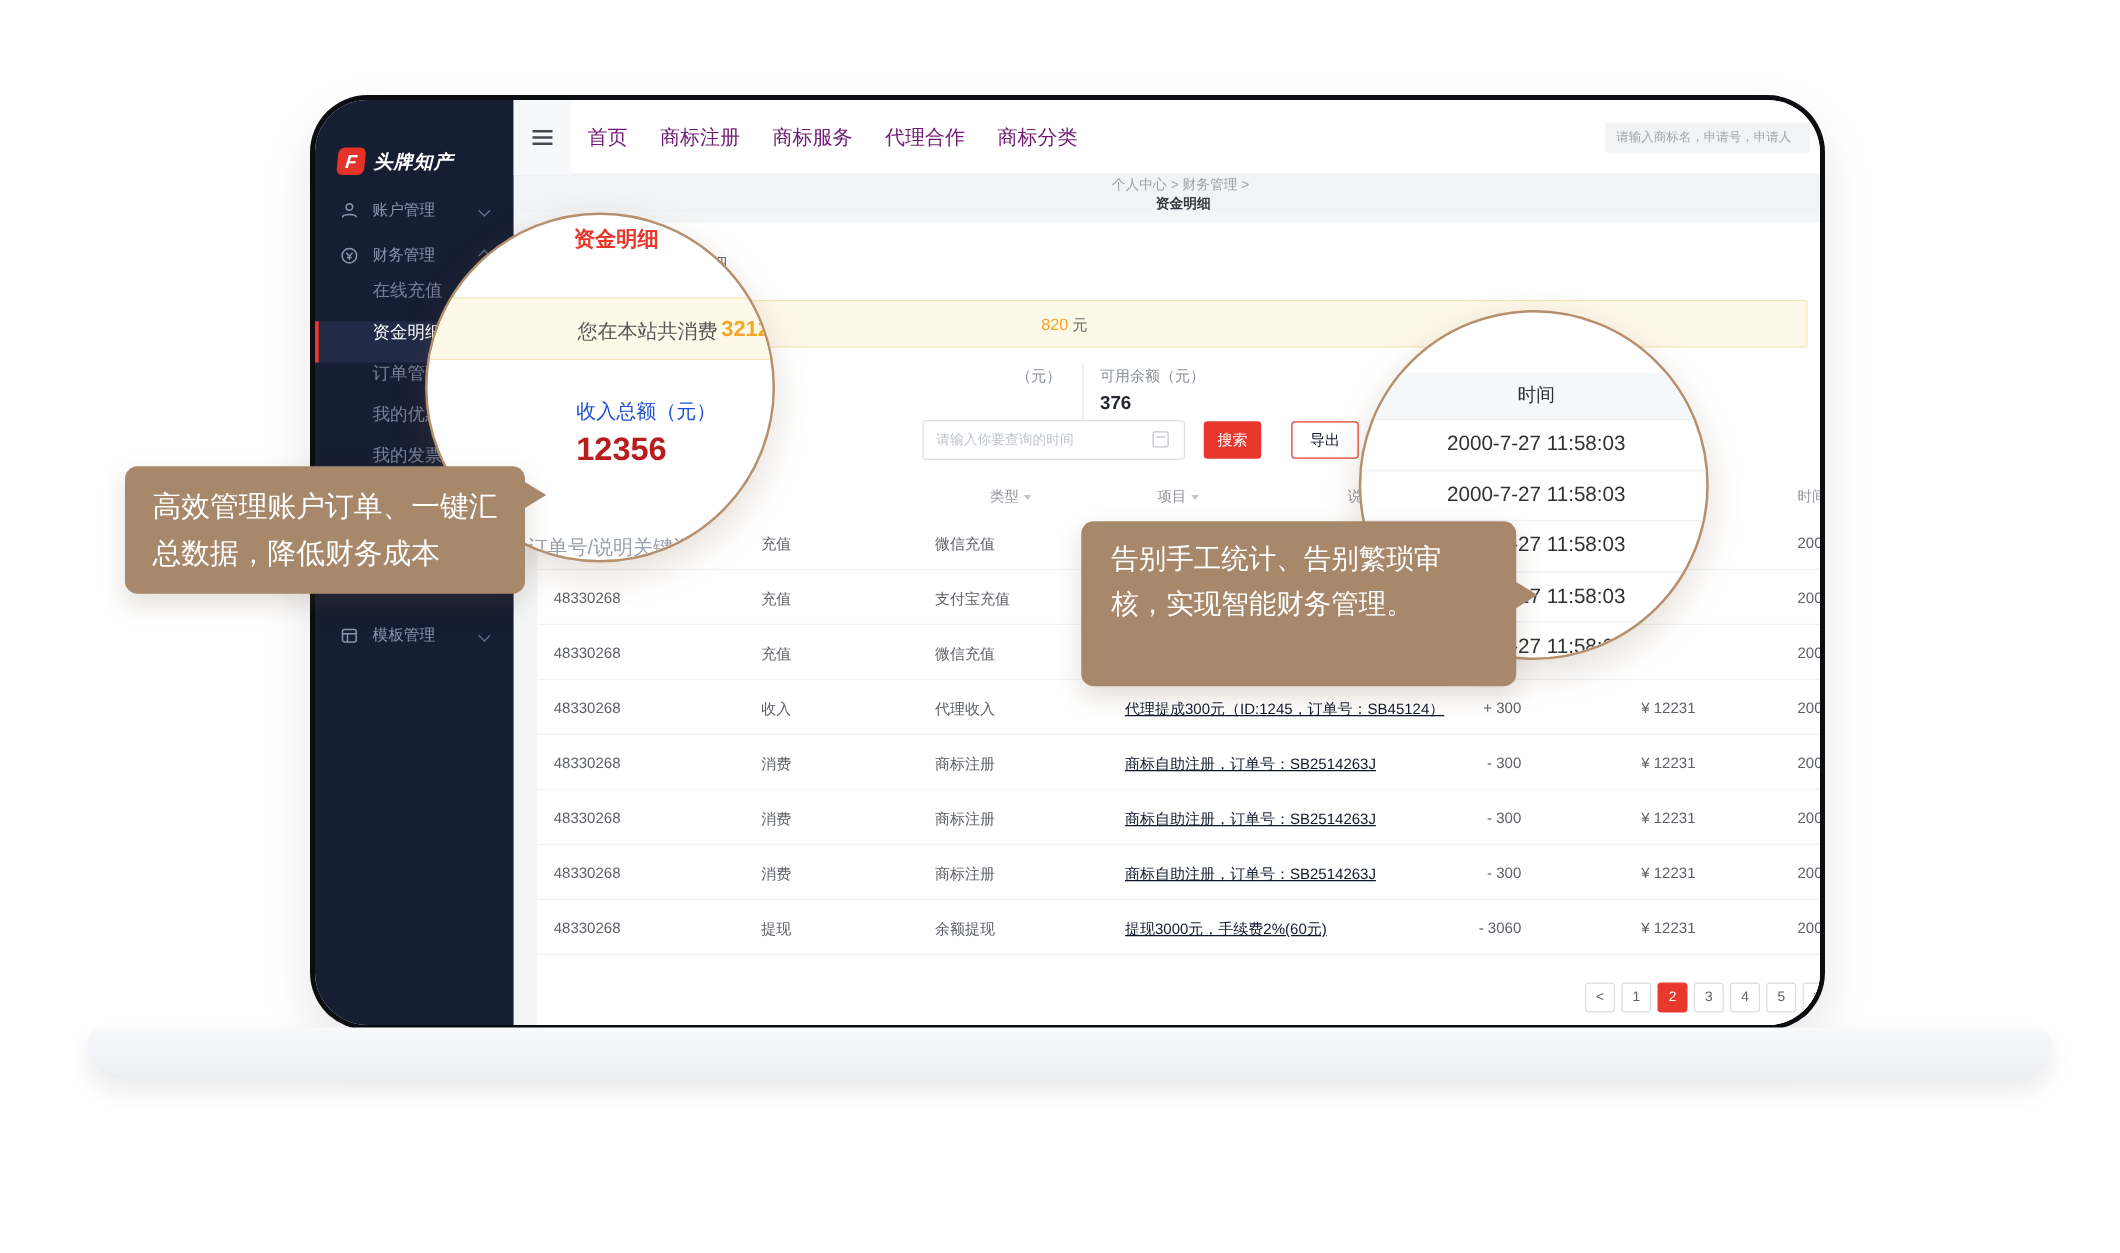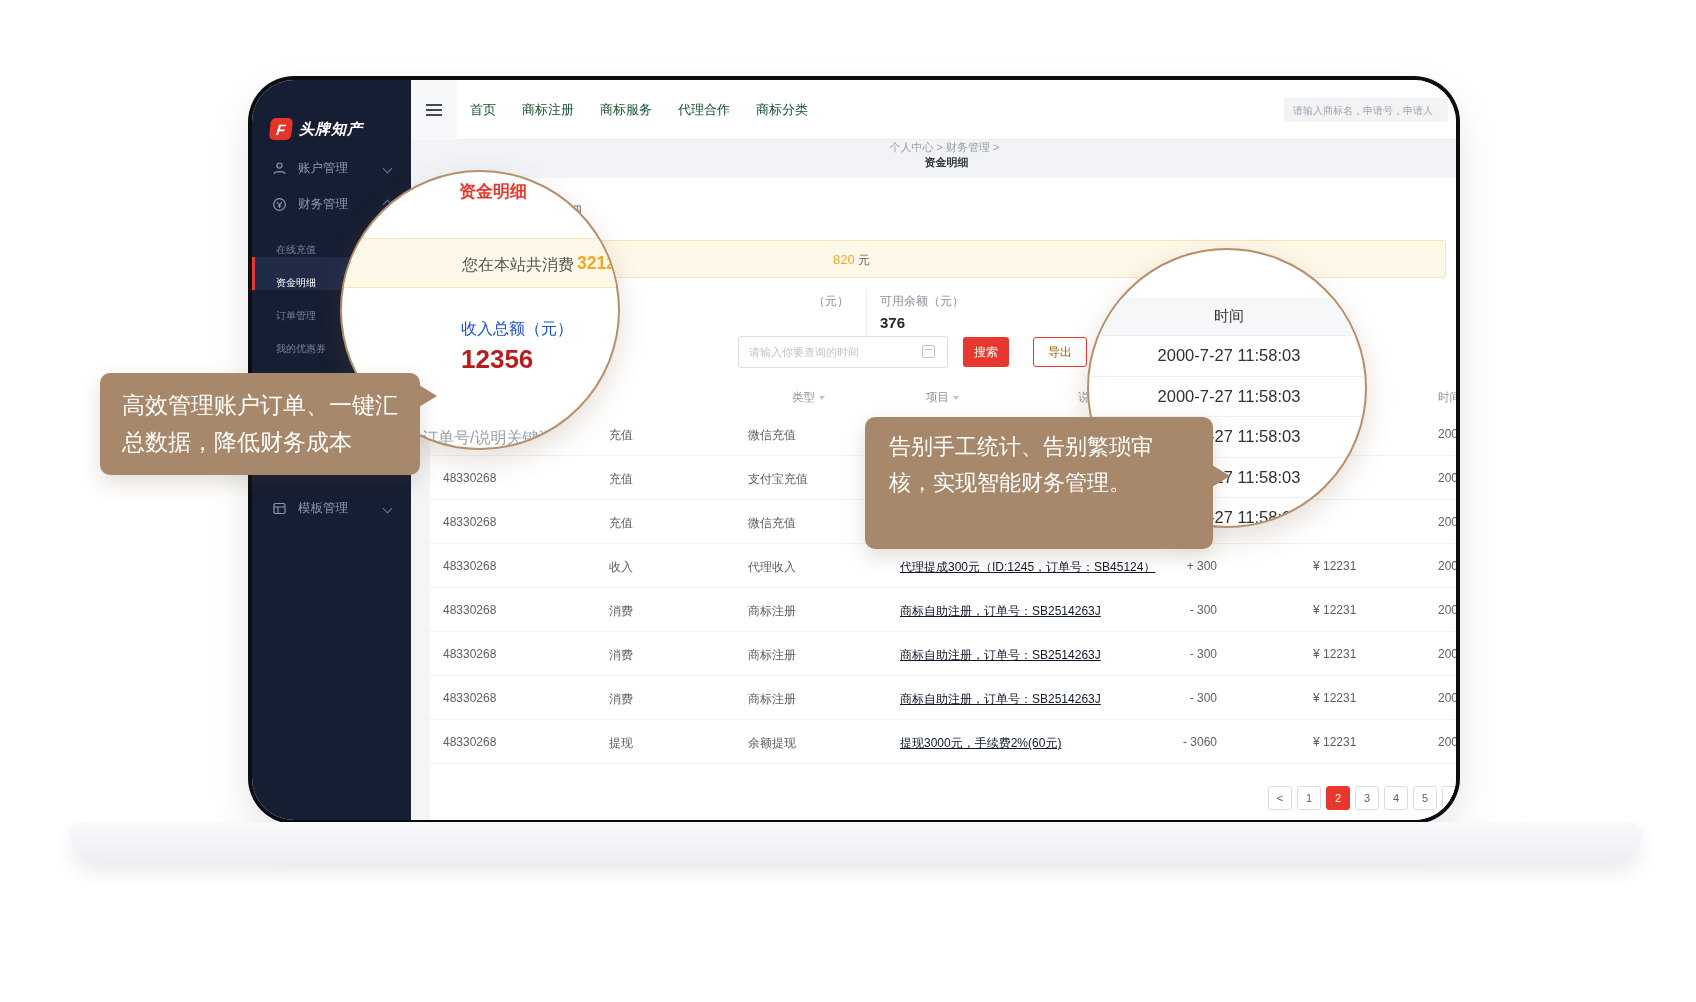--- a/index.html
+++ b/index.html
@@ -16,33 +16,33 @@
   #logo-row { left:18px; top:36px; width:130px; height:26px; display:flex; align-items:center; gap:7px; }
   #logo-mark { width:22px; height:22px; background:#e53329; border-radius:5px; color:#fff; font-weight:bold; font-style:italic; font-size:15px; display:flex; align-items:center; justify-content:center; transform:skewX(-6deg); }
   #logo-text { color:#fff; font-size:15px; font-weight:bold; font-style:italic; letter-spacing:1px; }
   .side-group { left:0; width:159px; height:34px; display:flex; align-items:center; color:#8b95ab; font-size:12.5px; cursor:pointer; }
   .side-group .g-icon { margin-left:20px; width:15px; height:15px; display:inline-flex; }
   .side-group .g-label { margin-left:11px; flex:1; }
   .chev { width:7px; height:7px; border-right:1.5px solid #6d7890; border-bottom:1.5px solid #6d7890; margin-right:20px; }
   .chev.down { transform:rotate(45deg); }
   .chev.up { transform:rotate(-135deg); }
   #side-sub { left:0; top:144px; width:159px; }
-  .sub-item { position:relative; display:flex; align-items:flex-end; height:33px; padding-left:24px; color:#77829a; font-size:10px; cursor:pointer; }
+  .sub-item { position:relative; display:flex; align-items:flex-start; height:33px; padding-left:46px; color:#77829a; font-size:14px; cursor:pointer; }
   .sub-item.active { background:#212b47; color:#ffffff; }
   .sub-item.active::before { content:""; position:absolute; left:0; top:0; width:3px; height:100%; background:#e8382d; }
 
   
   #topnav { left:159px; top:0; width:1045px; height:60px; background:#fff; border-bottom:1px solid #ececee; }
   #hamburger-block { left:0; top:0; width:46px; height:60px; background:#f7f8fa; display:flex; align-items:center; justify-content:center; }
   .h-bars, .h-bars::before, .h-bars::after { width:16px; height:2px; background:#454a52; display:block; }
   .h-bars { position:relative; }
   .h-bars::before { content:""; position:absolute; top:-5px; }
   .h-bars::after { content:""; position:absolute; top:5px; }
   #nav-items { left:59px; top:0; height:60px; display:flex; align-items:center; gap:26px; }
-  .nav-item { font-size:13px; color:#14532d; cursor:pointer; white-space:nowrap; }
+  .nav-item { font-size:16px; color:#701a75; cursor:pointer; white-space:nowrap; }
   #top-search { left:873px; top:18px; width:164px; height:24px; background:#f1f3f5; border:none; border-radius:2px; font-size:10px; color:#70767e; padding-left:9px; }
   #top-search::placeholder { color:#a0a6ad; }
 
   
   #breadcrumb { left:159px; top:60px; width:1045px; height:30px; background:#f1f3f6; display:flex; align-items:center; padding-left:22px; font-size:11px; color:#9aa0a8;flex-direction:column; }
   #breadcrumb b { color:#34383f; font-weight:bold; margin-left:4px; }
   #content-bg { left:159px; top:90px; width:1045px; height:650px; background:#f3f5f7; }
   #card { left:178px; top:98px; width:1026px; height:642px; background:#fff; overflow:hidden; }
 
   .tab { position:absolute; top:24px; font-size:13px; cursor:pointer; }
@@ -56,21 +56,21 @@
 
   .stat-label { font-size:12px; color:#8a9099; }
   .stat-value { font-size:15px; font-weight:bold; color:#24282e; }
   #stat-divider { left:436px; top:112px; width:1px; height:46px; background:#ececee; }
 
   #date-input { left:308px; top:158px; width:210px; height:32px; border:1px solid #dcdfe6; border-radius:3px; font-size:11px; color:#606266; padding:0 28px 0 10px; background:#fff; }
   #date-input::placeholder { color:#bfc4cc; }
   #cal-icon { left:492px; top:167px; width:13px; height:13px; border:1px solid #c0c4cc; border-radius:2px; }
   #cal-icon::before { content:""; position:absolute; left:2px; top:3px; width:7px; height:1px; background:#c0c4cc; }
   #btn-search { left:533px; top:159px; width:46px; height:30px; background:#e8382d; color:#fff; font-size:12px; border:none; border-radius:3px; cursor:pointer; }
-  #btn-export { left:603px; top:159px; width:54px; height:30px; background:#fff; color:#a16207; font-size:12px; border:1px solid #e8382d; border-radius:3px; cursor:pointer; }
+  #btn-export { left:603px; top:159px; width:54px; height:30px; background:#fff; color:#0f172a; font-size:12px; border:1px solid #e8382d; border-radius:3px; cursor:pointer; }
 
   
   #thead { left:0; top:204px; width:1026px; height:30px; font-size:11.5px; color:#909399; }
   .hc { position:absolute; top:8px; white-space:nowrap; }
   .caret { display:inline-block; width:0; height:0; border-left:3.5px solid transparent; border-right:3.5px solid transparent; border-top:4px solid #c0c4cc; margin-left:4px; vertical-align:middle; }
   #tbody { left:0; top:234px; width:1026px; }
   .t-row { position:relative; width:1026px; height:44px; border-bottom:1px solid #f0f2f5; font-size:12px; color:#5c6066; }
   .t-row span { position:absolute; top:15px; white-space:nowrap; }
   .c-order { left:13px; }  .c-type { left:179px; } .c-proj { left:318px; } .c-desc { left:470px; color:#0f172a;text-decoration:underline; }
   .c-amt { left:717px; width:70px; text-align:right; } .c-bal { left:883px; } .c-time { left:1008px; }

